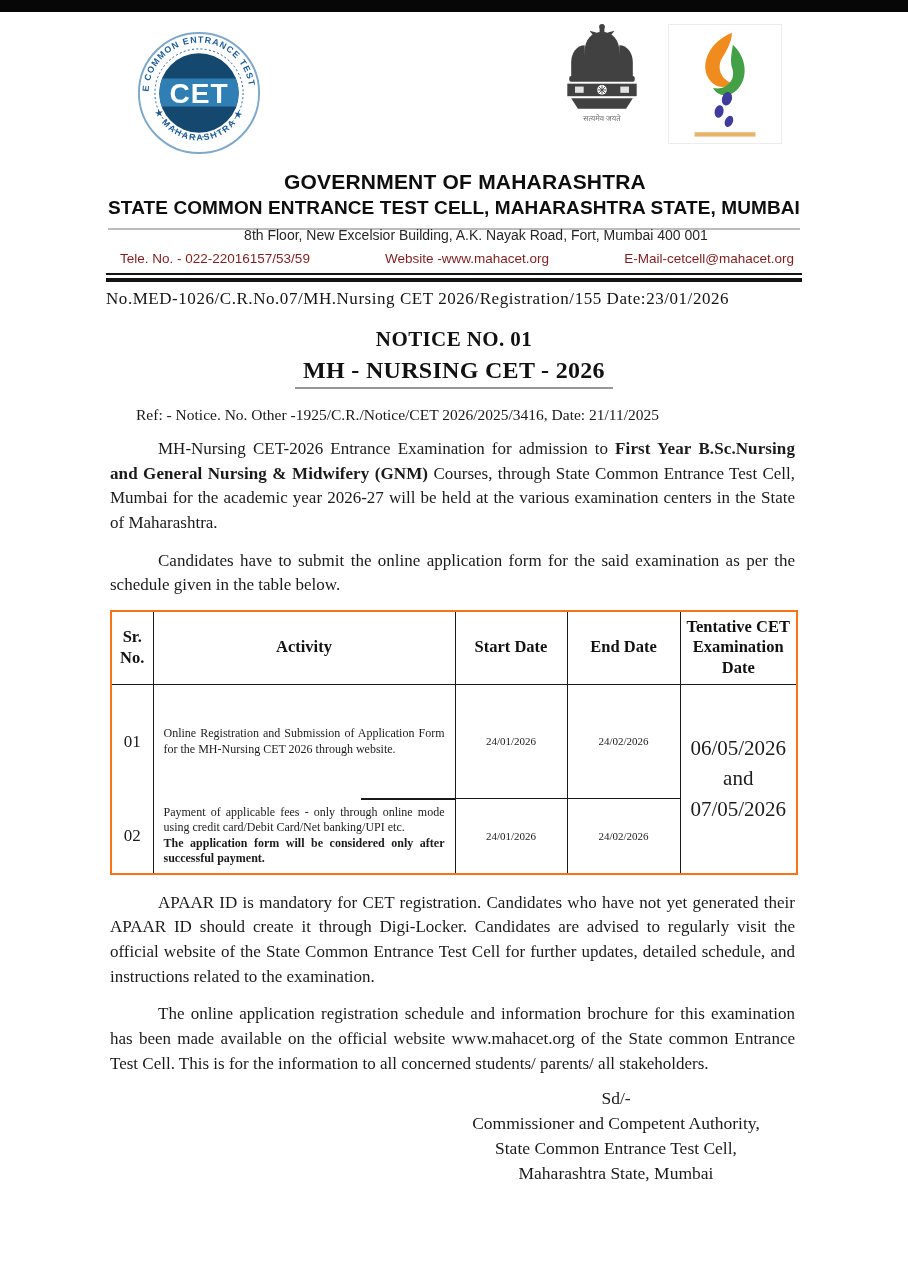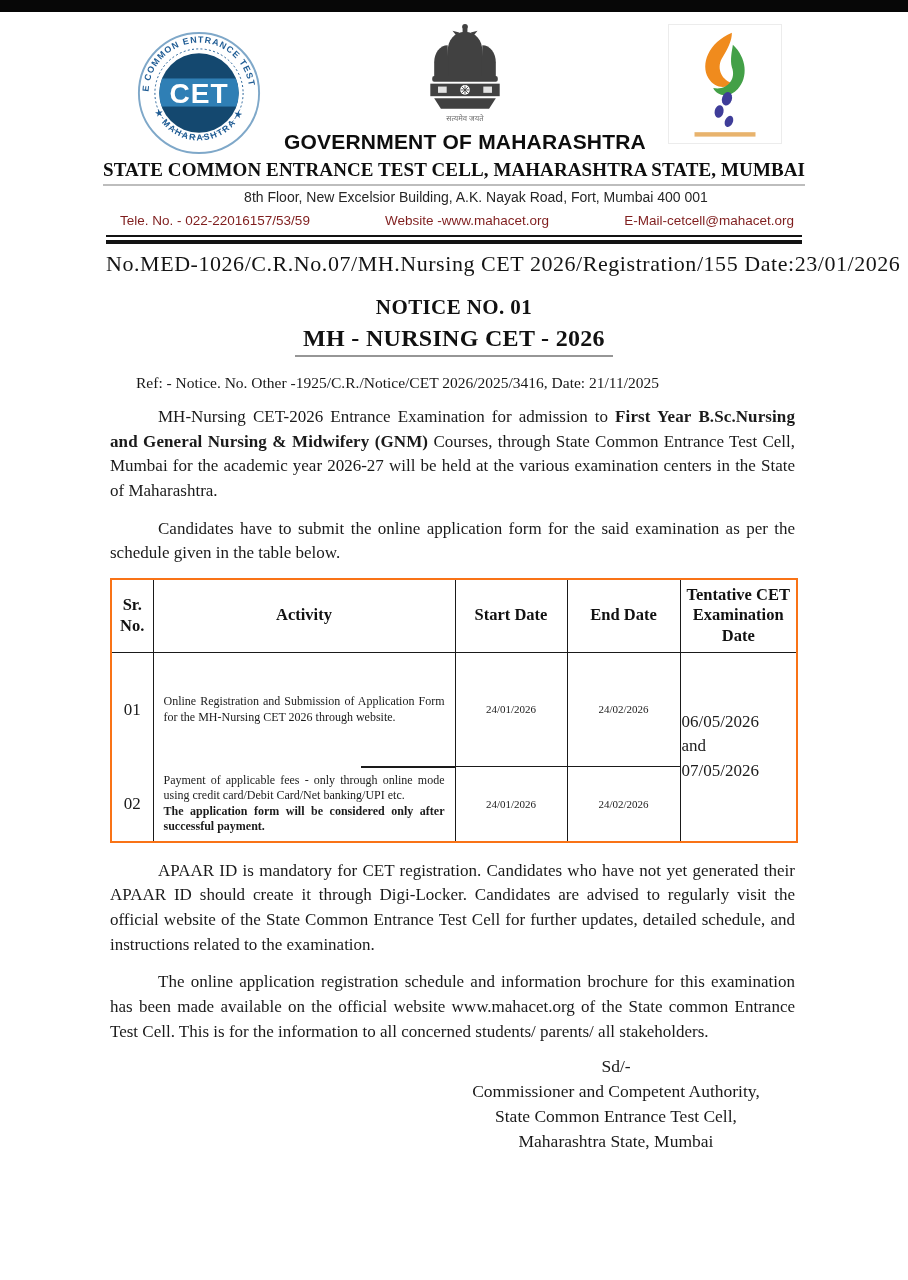--- a/index.html
+++ b/index.html
@@ -5,48 +5,48 @@
   html,body{margin:0;padding:0;}
   body{
     width:908px;height:1280px;background:#ffffff;overflow:hidden;position:relative;
     font-family:"Liberation Serif",serif;color:#1b1b1b;
   }
   .topbar{height:12px;background:#070707;}
   
   .header-row{display:flex;justify-content:space-between;align-items:flex-start;padding:8px 126px 0 136px;}
   .logo-left{margin-top:10px;}
   .logo-right{margin-top:4px;border:1px solid #ececec;}
-  .center-col{display:flex;flex-direction:column;align-items:center;margin-top:2px;}
+  .center-col{display:flex;flex-direction:column;align-items:flex-end;margin-top:2px;gap:40px;}
   .gov-title{font-family:"Liberation Sans",sans-serif;font-weight:bold;font-size:21px;color:#0e0e0e;
     letter-spacing:.2px;white-space:nowrap;margin-top:2px;}
   .org-line{text-align:center;margin-top:3px;}
-  .org-line span{font-family:Liberation Serif, serif;font-weight:bold;font-size:19px;color:#0e0e0e;
-    border-bottom:2px solid #bdbdbd;padding-bottom:4px;letter-spacing:.1px;white-space:nowrap;}
+  .org-line span{font-family:Liberation Sans, sans-serif;font-weight:bold;font-size:19px;color:#0e0e0e;
+    border-bottom:2px solid #bdbdbd;padding-bottom:10px;letter-spacing:.1px;white-space:nowrap;}
   .address-line{text-align:center;font-family:"Liberation Sans",sans-serif;font-size:14px;color:#262626;margin-top:8px;padding-left:44px;}
   .contact-row{display:flex;justify-content:space-between;margin:8px 114px 0 120px;
     font-family:"Liberation Sans",sans-serif;font-size:13.5px;color:#7f1d1d;}
   .rule{margin:7px 106px 0;height:3px;border-top:2px solid #131313;border-bottom:4px solid #131313;}
-  .refno{margin:7px 104px 0 106px;font-size:22px;letter-spacing:.55px;color:#141414;white-space:nowrap;}
+  .refno{margin:7px 104px 0 106px;font-size:17px;letter-spacing:.55px;color:#141414;white-space:nowrap;}
   
   .notice-no{text-align:center;font-weight:bold;font-size:21px;letter-spacing:.4px;margin-top:18px;color:#111;}
   .notice-title-wrap{text-align:center;margin-top:5px;}
   .notice-title{display:inline-block;font-weight:bold;font-size:24px;letter-spacing:.3px;color:#111;
     border-bottom:2.5px solid #969696;padding:0 8px 3px;}
   .ref-line{margin:17px 106px 0 136px;font-size:15.5px;color:#181818;}
   
   .para{margin:13px 113px 0 110px;font-size:17px;line-height:1.45;text-align:justify;text-indent:48px;color:#1a1a1a;}
   .para b{letter-spacing:.1px;}
   
   table.schedule{border-collapse:collapse;table-layout:fixed;width:686px;margin:12px 0 0 110px;border:2px solid #f97316;}
   .schedule th,.schedule td{border:1.6px solid #1a1a1a;vertical-align:middle;}
   .schedule th{font-size:16.5px;font-weight:bold;line-height:1.25;padding:5px 3px;color:#111;}
   td.c-sr{text-align:center;font-size:17px;}
   td.c-act{font-size:12px;line-height:1.27;padding:6px 10px;text-align:justify;}
   td.c-date{text-align:center;font-size:11px;}
-  td.c-exam{font-size:17px;line-height:1.45;white-space:pre-line;margin-left:36px;}
+  td.c-exam{text-align:center;font-size:21px;line-height:1.45;white-space:pre-line;margin-left:36px;}
   tr.row-1 td{height:102px;}
   tr.row-1 td.c-sr,tr.row-1 td.c-act{border-bottom:none;}
   tr.row-2 td.c-sr,tr.row-2 td.c-act{border-top:none;}
   td.rel{position:relative;}
   .partial-rule{position:absolute;right:0;bottom:-1px;width:31%;height:2px;background:#1a1a1a;}
   .act-bold{font-weight:bold;margin-top:1px;}
   .act-bold:empty{display:none;}
   
   .sig{width:420px;margin:10px 82px 0 auto;text-align:center;font-size:17.5px;line-height:1.42;color:#1a1a1a;}
 </style>

